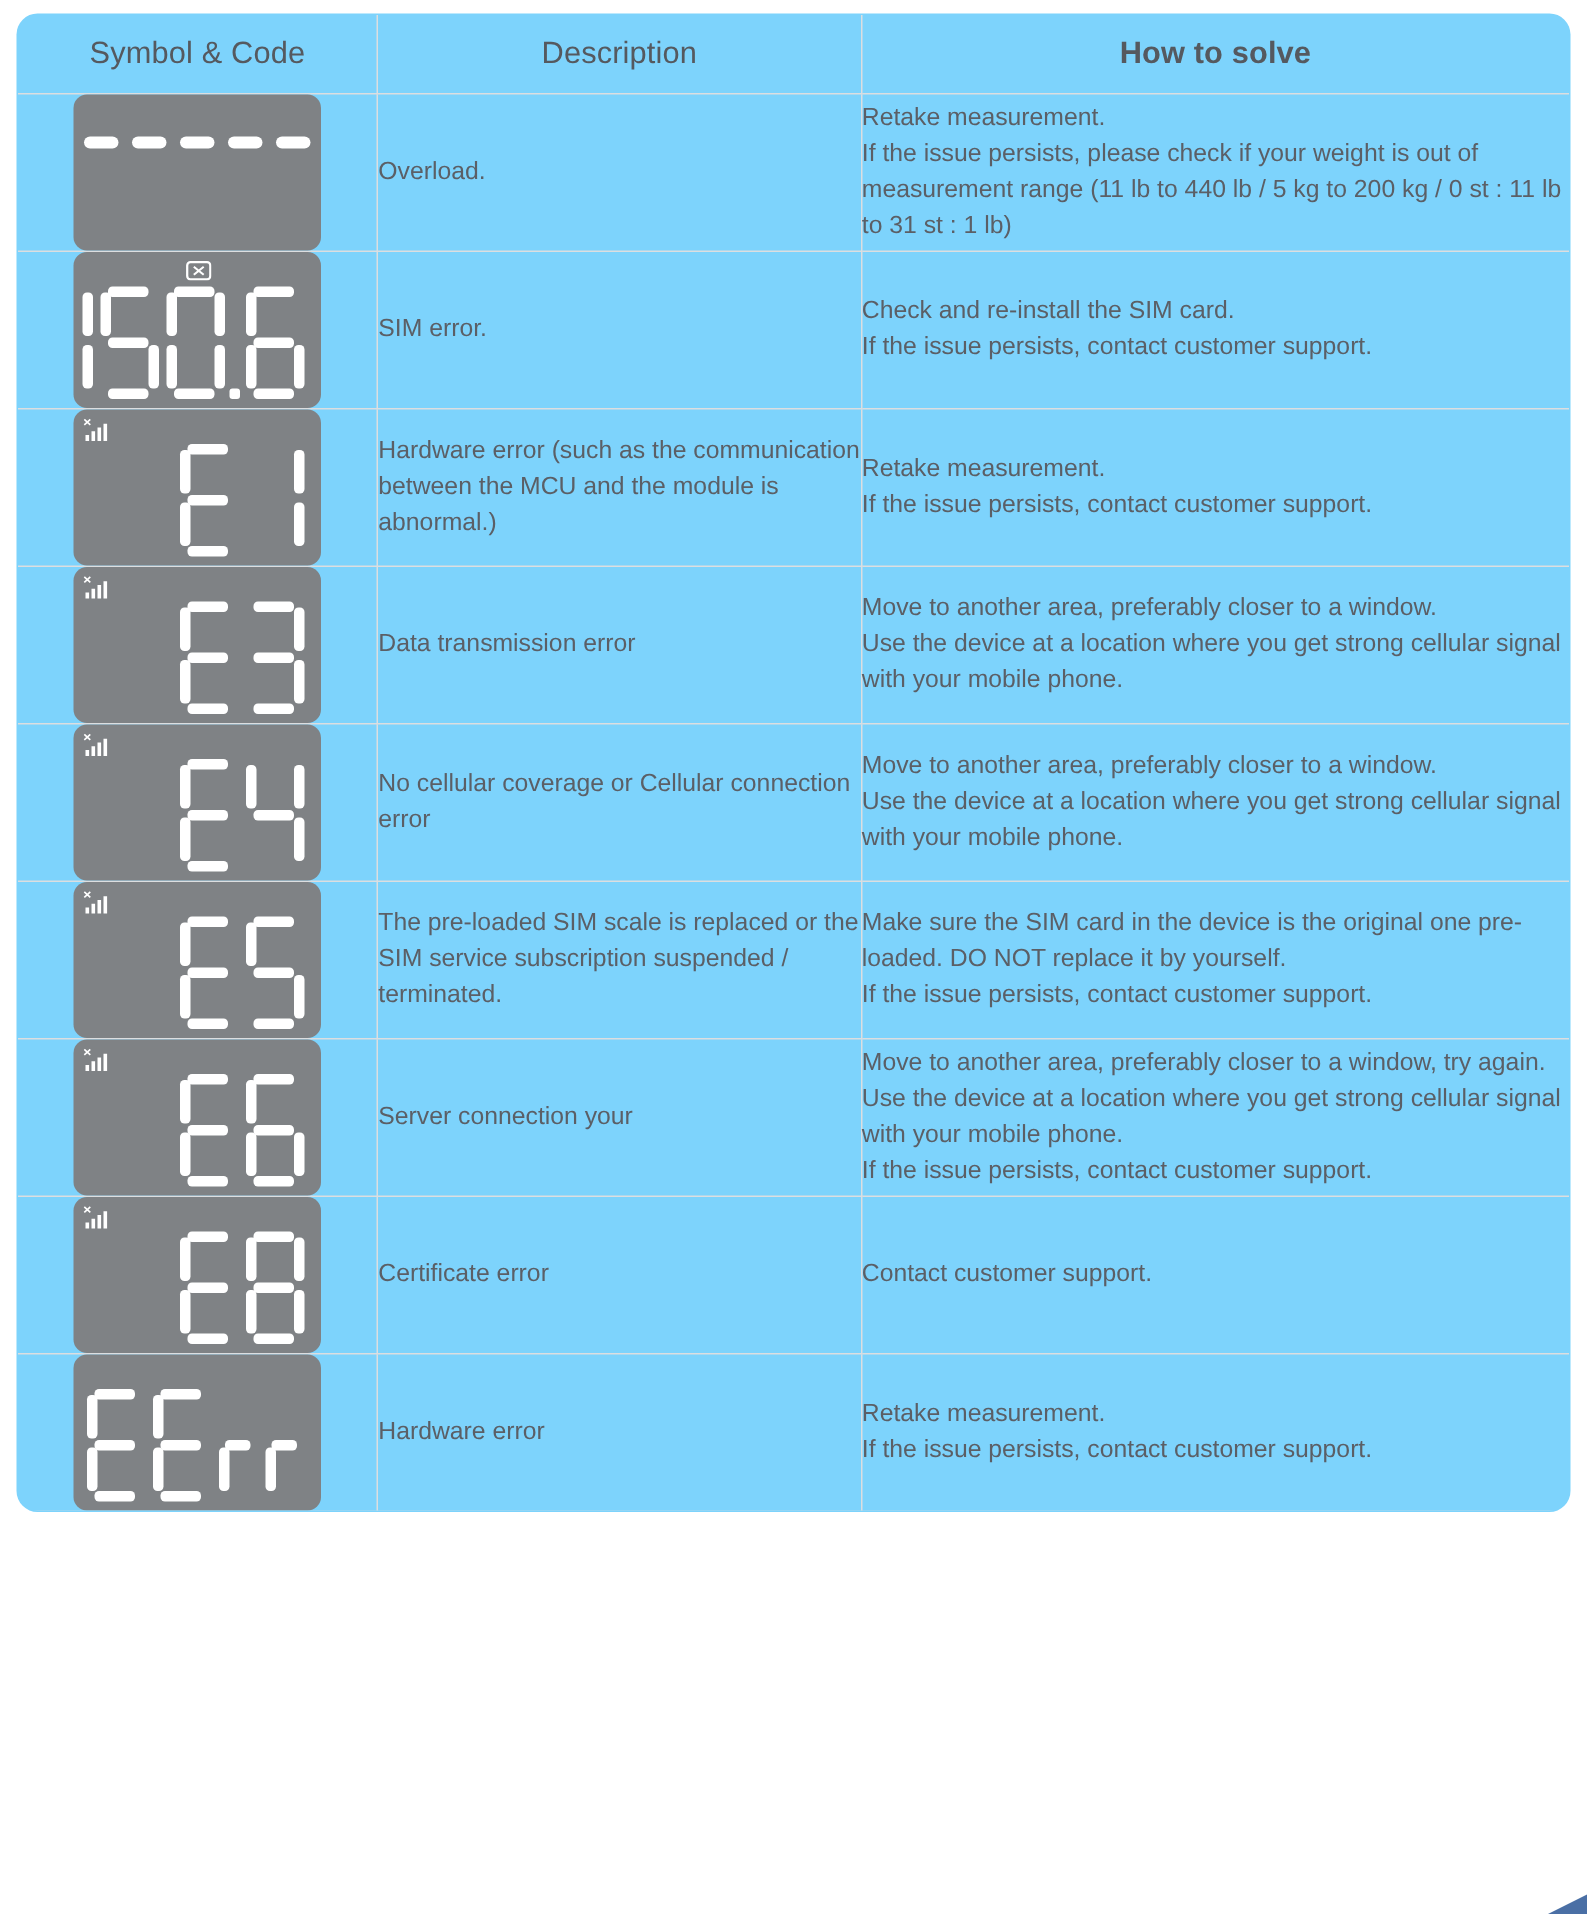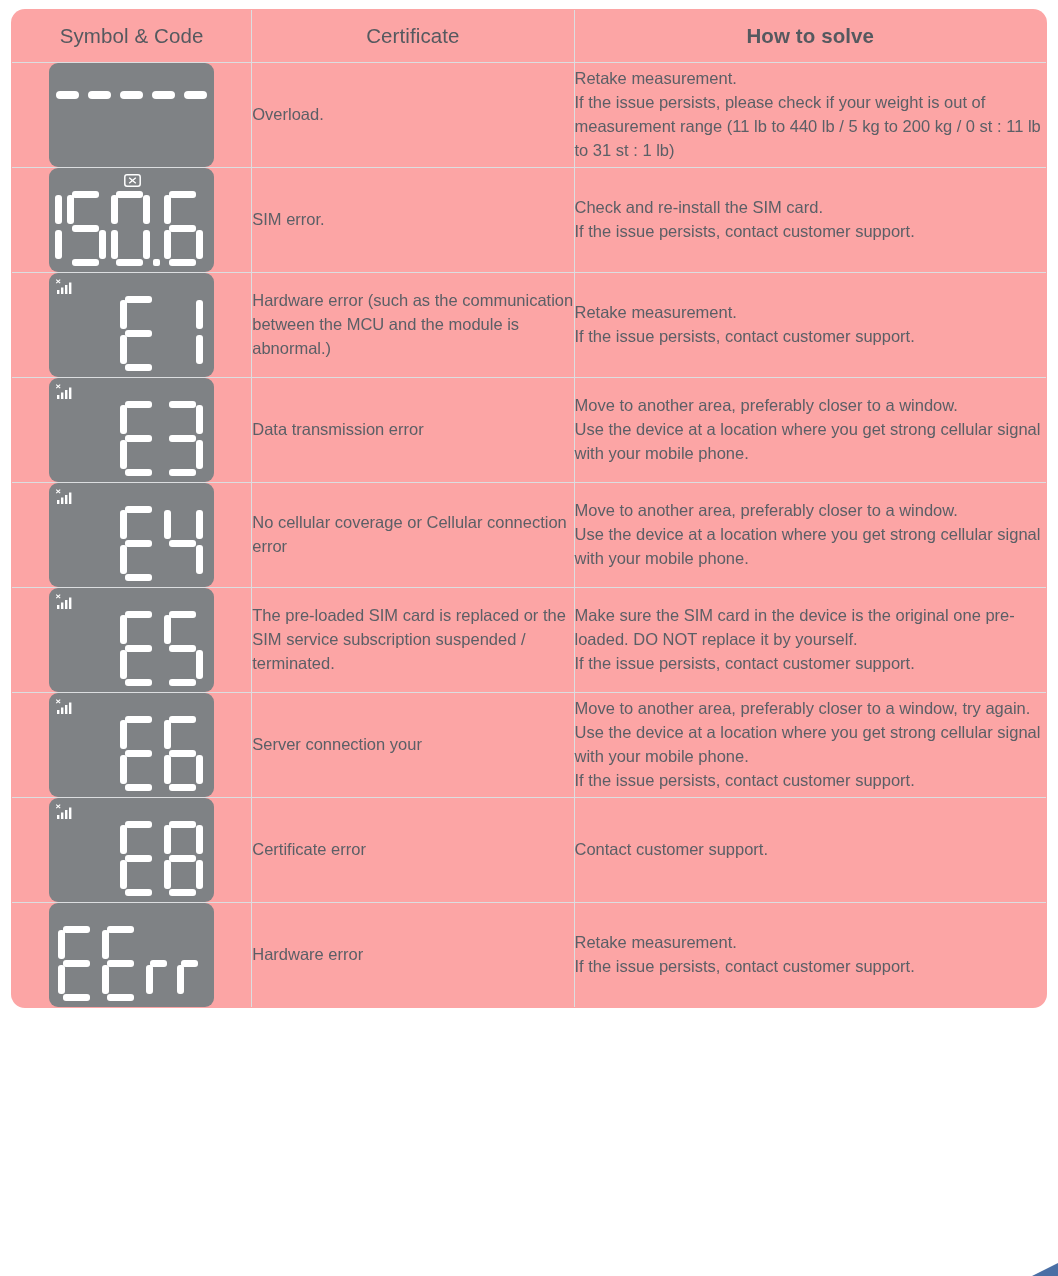--- a/index.html
+++ b/index.html
@@ -24,21 +24,21 @@
     height: 1256px;
   }
 
   table.err-table {
     border-collapse: collapse;
     table-layout: fixed;
     width: 1036px;
     border: 1px solid #d9dbdd;
     border-radius: 14px;
     overflow: hidden;
-    background: #fca5a5;
+    background: #7dd3fc;
   }
 
   table.err-table td,
   table.err-table th {
     border: 1px solid #dcdee0;
     vertical-align: middle;
     padding: 0;
   }
 
   
@@ -193,21 +193,21 @@
 <div class="table-wrap">
   <table class="err-table">
     <colgroup>
       <col class="col-symbol">
       <col class="col-desc">
       <col class="col-solve">
     </colgroup>
     <thead>
       <tr>
         <th class="hdr">Symbol &amp; Code</th>
-        <th class="hdr">Certificate</th>
+        <th class="hdr">Description</th>
         <th class="hdr">How to solve</th>
       </tr>
     </thead>
     <tbody id="tbody">
         <tr>
           <td class="cell-symbol">
             <div class="lcd">
               <div class="lcd-icons"></div>
               <div class="digits centerdash">
                 <span class="dash"></span>
@@ -388,21 +388,21 @@
                 <span class="seg">
                   <i class="a"></i>
                   <i class="f"></i>
                   <i class="g"></i>
                   <i class="c"></i>
                   <i class="d"></i>
                 </span>
               </div>
             </div>
           </td>
-          <td class="cell-desc">The pre-loaded SIM card is replaced or the SIM service subscription suspended / terminated.</td>
+          <td class="cell-desc">The pre-loaded SIM scale is replaced or the SIM service subscription suspended / terminated.</td>
           <td class="cell-solve">Make sure the SIM card in the device is the original one pre-loaded. DO NOT replace it by yourself.
 If the issue persists, contact customer support.</td>
         </tr>
         <tr>
           <td class="cell-symbol">
             <div class="lcd">
               <div class="lcd-icons">
                 <svg class="ico-signal" viewBox="0 0 20 16">
                   <rect x="2" y="11" width="2.4" height="4" fill="#ffffff"></rect>
                   <rect x="6" y="8.5" width="2.4" height="6.5" fill="#ffffff"></rect>

